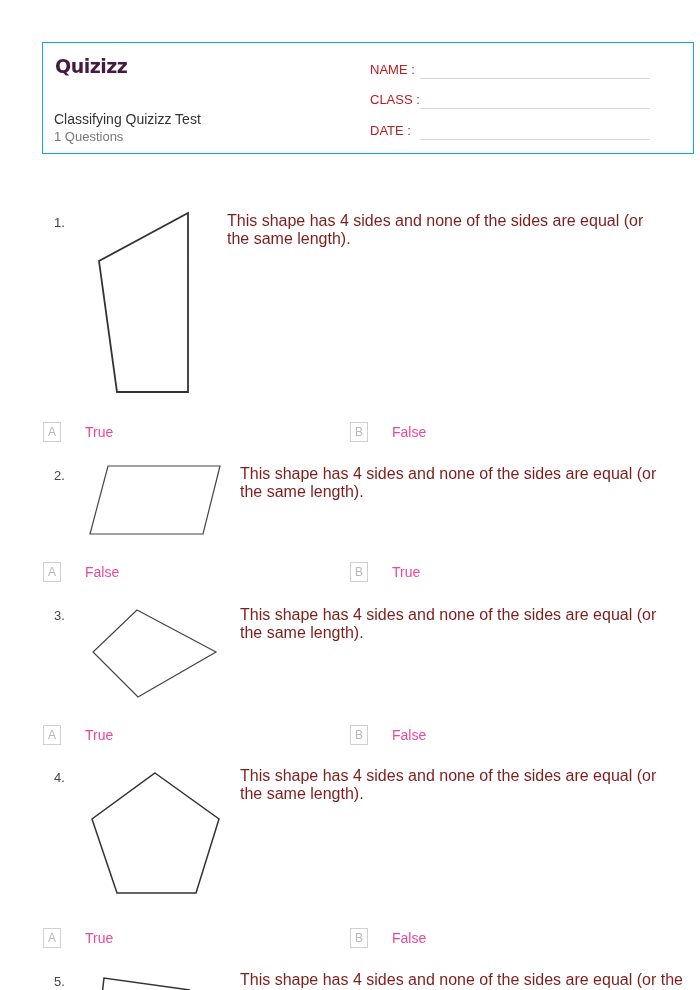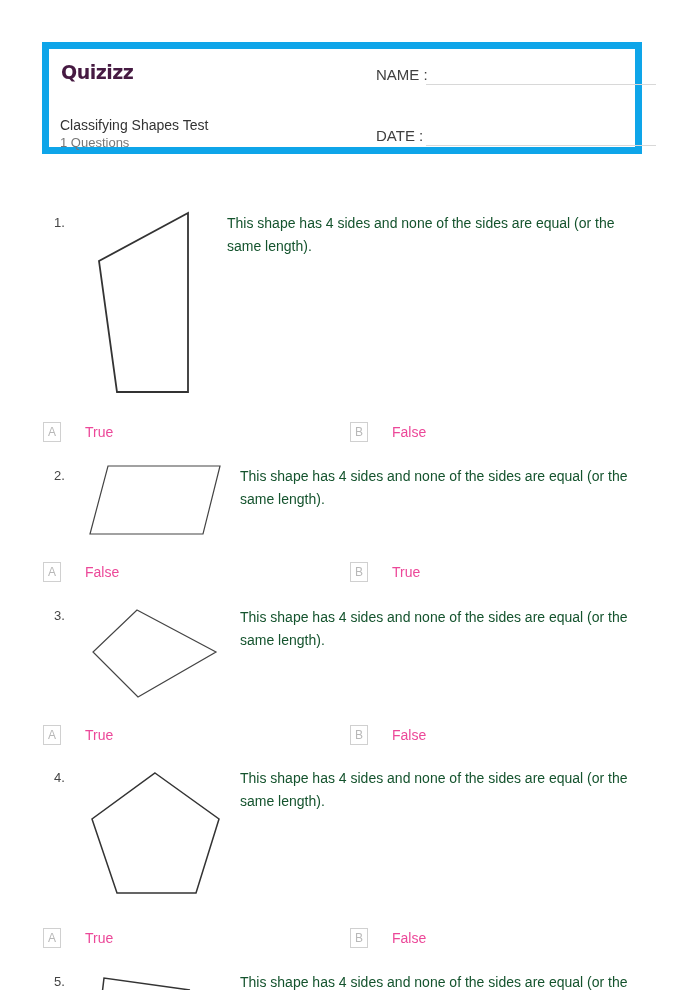--- a/index.html
+++ b/index.html
@@ -1,55 +1,59 @@
 <!DOCTYPE html>
 <html><head>
   <meta charset="utf-8">
   <style>
     * { box-sizing: border-box; margin: 0; padding: 0; }
     html, body { width: 700px; height: 990px; background: #ffffff; overflow: hidden; }
     body { position: relative; font-family: "Liberation Sans", "DejaVu Sans", sans-serif; color: #333333; }
 
     .header-box {
-      position: absolute; left: 42px; top: 42px; width: 600px; height: 112px;
-      border: 7px solid #0ea5e9; background: #fff;
+      position: absolute; left: 42px; top: 42px; width: 652px; height: 112px;
+      border: 1px solid #0ea5e9; background: #fff;
     }
     .logo {
       position: absolute; left: 12px; top: 12px;
       font-family: "DejaVu Sans", sans-serif; font-weight: bold; font-size: 19px;
       color: #461a42; letter-spacing: -0.5px;
     }
     .quiz-title { position: absolute; left: 11px; top: 68px; font-size: 14px; color: #333; }
     .quiz-count { position: absolute; left: 11px; top: 86px; font-size: 13px; color: #777; }
 
     .field { position: absolute; left: 327px; height: 20px; width: 280px; }
-    .field-label { position: absolute; left: 0; bottom: 2px; font-size: 15px; color: #404040; }
+    .field-label { position: absolute; left: 0; bottom: 2px; font-size: 13px; color: #b91c1c; }
     .field-line { position: absolute; left: 52px; right: 0; bottom: 0; border-bottom: 1px solid #d8d8d8; }
 
     .q-num { position: absolute; left: 54px; font-size: 13px; color: #444; }
-    .q-text { position: absolute; width: 420px; font-size: 14px; line-height: 23px; color: #14532d; }
+    .q-text { position: absolute; width: 420px; font-size: 16px; line-height: 18px; color: #7f1d1d; }
     .shape { position: absolute; overflow: visible; }
 
     .opt { position: absolute; height: 20px; display: flex; align-items: center; }
     .opt-letter {
       width: 18px; height: 20px; border: 1px solid #d0d0d0; color: #b8b8b8;
       font-size: 12px; display: flex; align-items: center; justify-content: center;
     }
     .opt-text { margin-left: 24px; font-size: 14px; color: #ec4899; }
   </style>
 </head>
 <body>
 
 <div class="header-box">
   <div class="logo">Quizizz</div>
-  <div class="quiz-title">Classifying Shapes Test</div>
+  <div class="quiz-title">Classifying Quizizz Test</div>
   <div class="quiz-count">1 Questions</div>
 
   <div class="field" style="top:16px;">
     <span class="field-label">NAME :</span>
+    <div class="field-line" style="left:50px;"></div>
+  </div>
+  <div class="field" style="top:46px;">
+    <span class="field-label">CLASS :</span>
     <div class="field-line" style="left:50px;"></div>
   </div>
   <div class="field" style="top:77px;text-align:right;">
     <span class="field-label">DATE :</span>
     <div class="field-line" style="left:50px;"></div>
   </div>
 </div>
 
 <div>
   <div class="q-num" style="top:215px;">1.</div>

